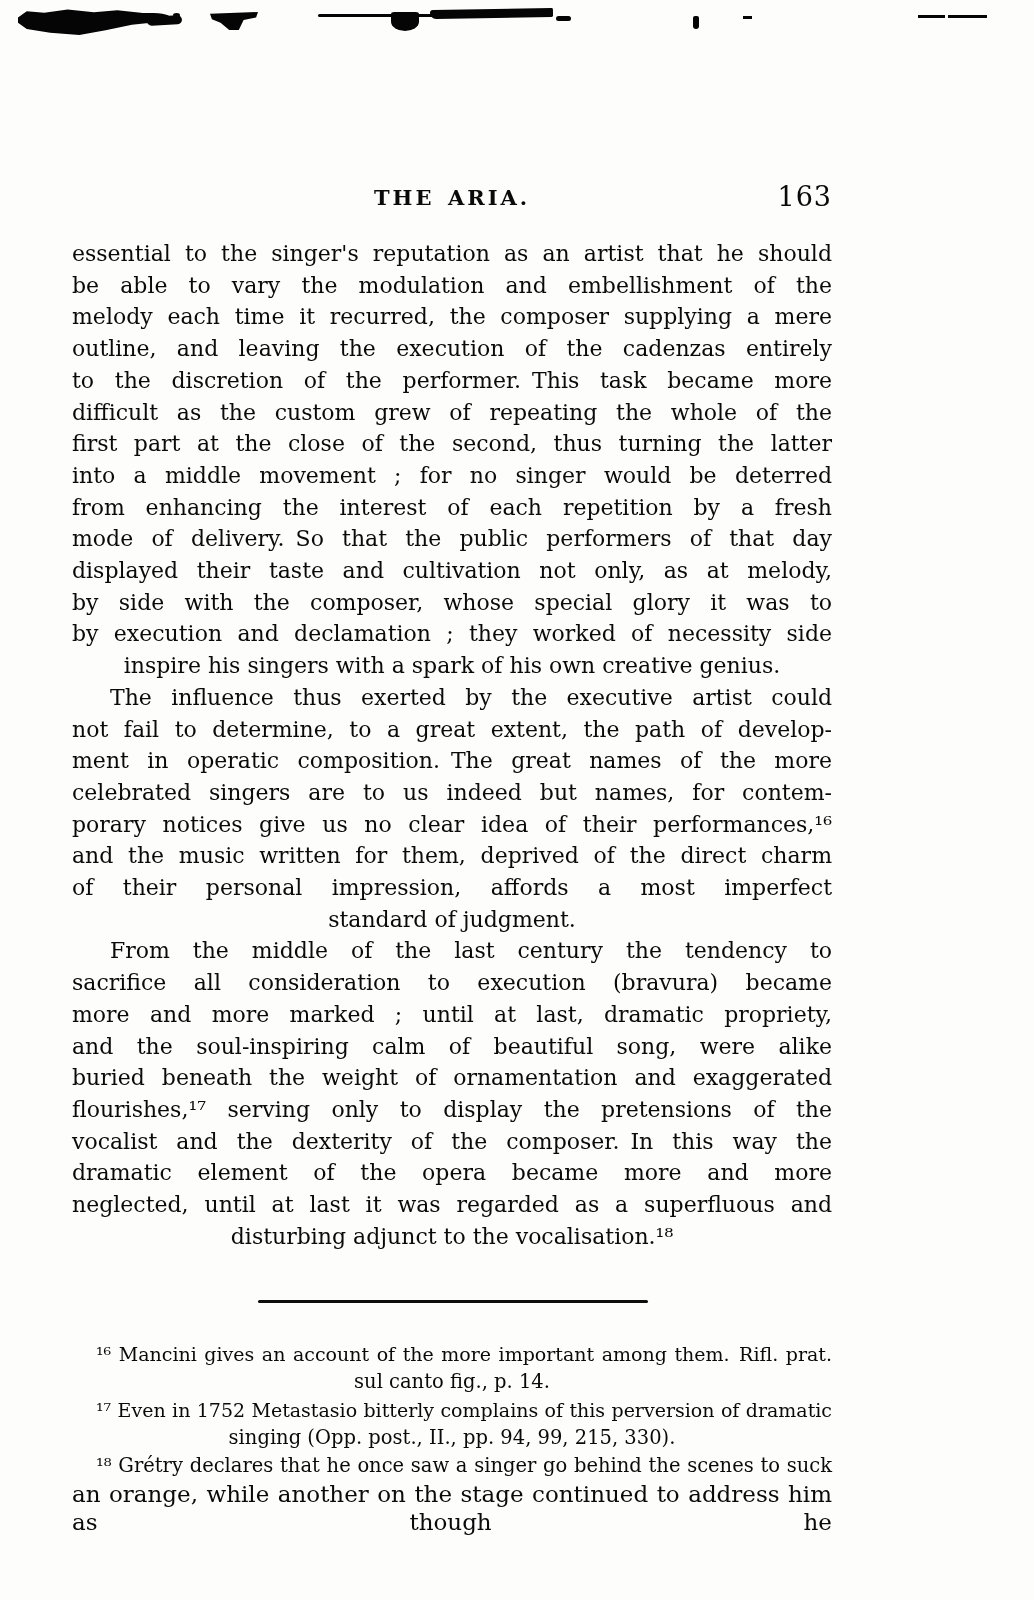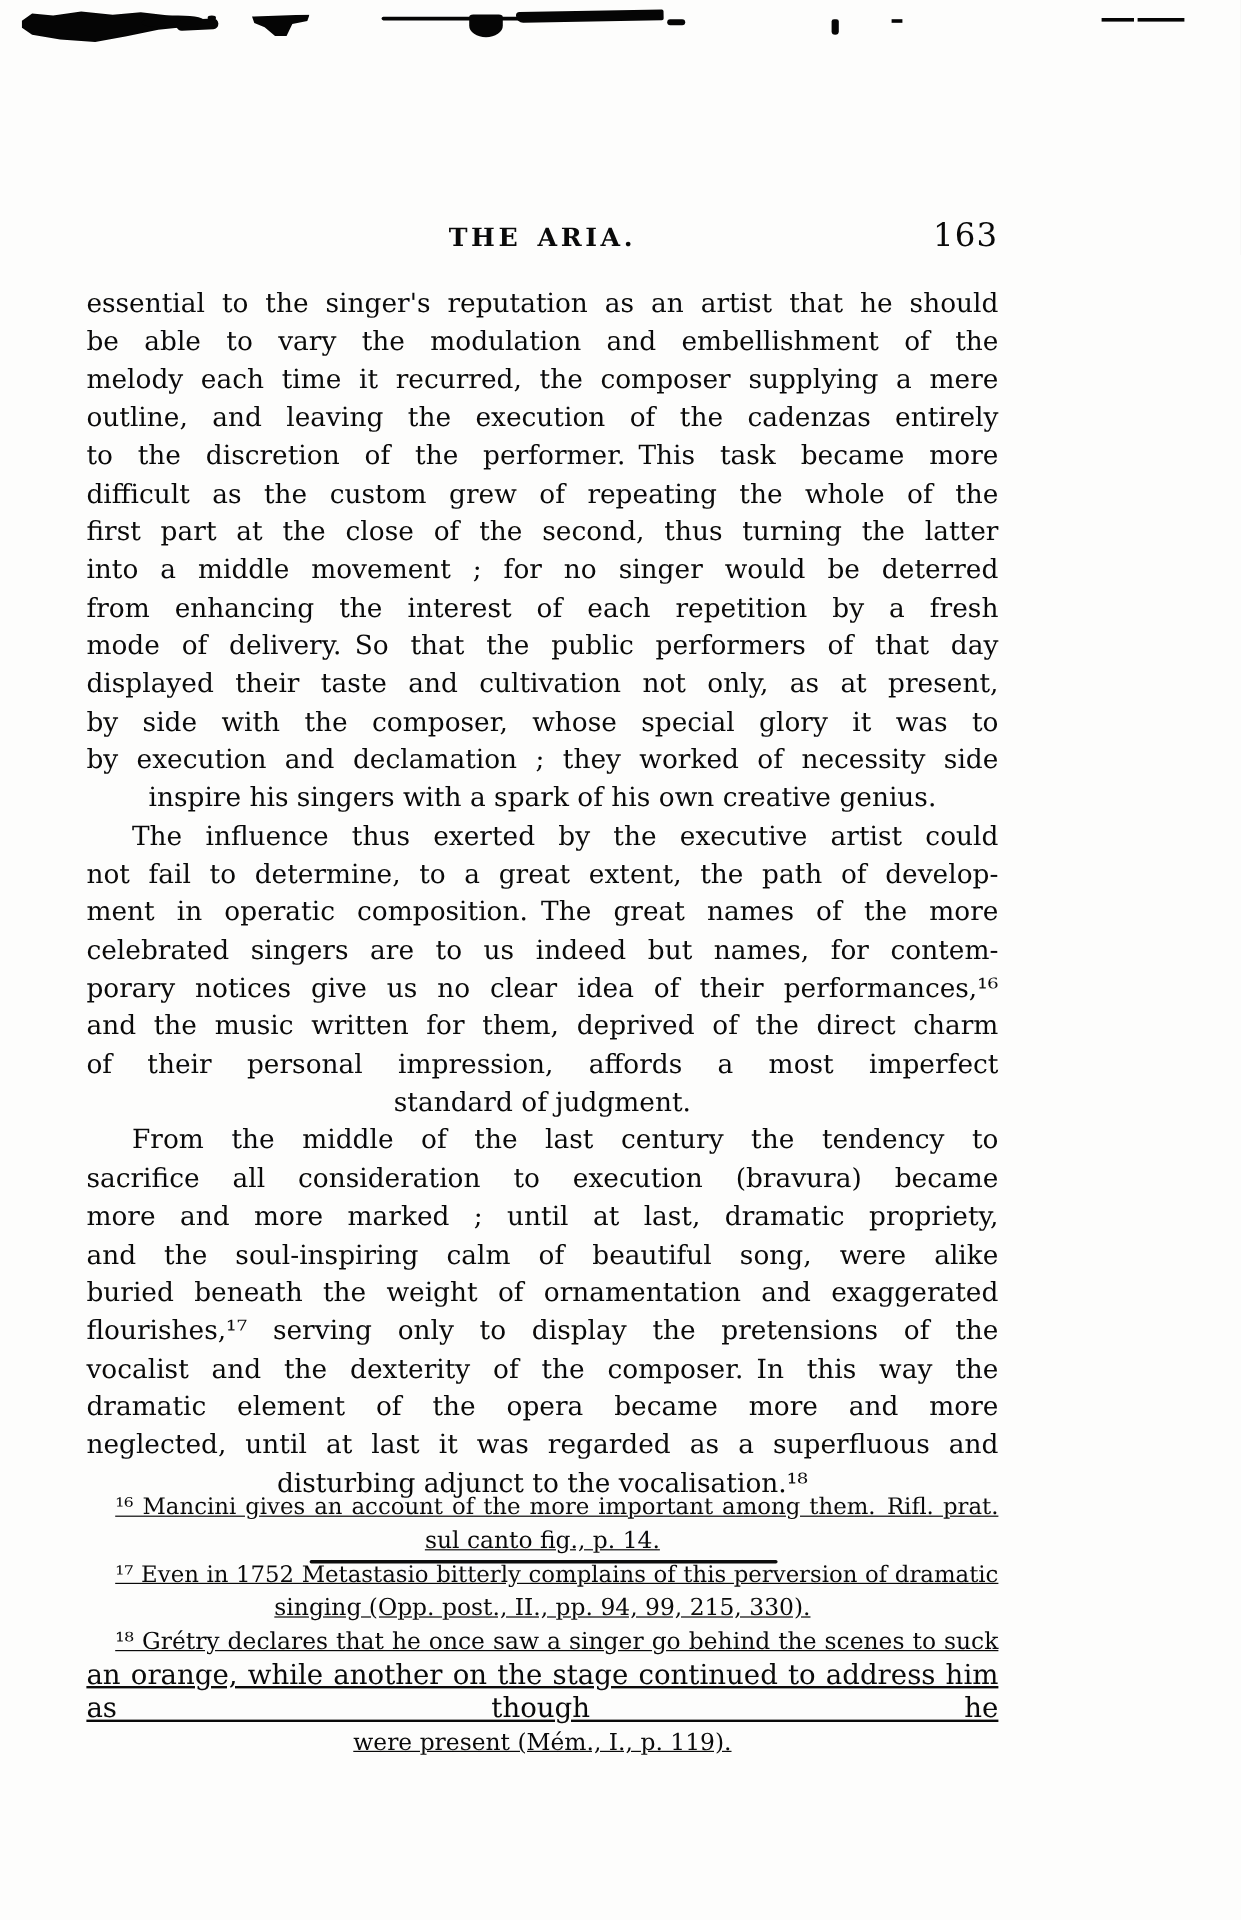--- a/index.html
+++ b/index.html
@@ -58,22 +58,22 @@
   .line { text-align:center; }
   .line.just { text-align:justify; text-align-last:justify; }
   .line.indent { text-indent:38px; }
 
   
   .footnote-rule {
     position:absolute; left:258px; top:1300px; width:390px; height:3px;
     background:#0d0d0d; border-radius:2px;
   }
   .footnotes {
-    position:absolute; left:72px; top:1242px; width:760px;
-    font-size:19.5px; line-height:28px;text-decoration:underline;
+    position:absolute; left:72px; top:1340px; width:760px;
+    font-size:19.5px; line-height:28px;
   }
   .footnotes .line.indent { text-indent:24px; }
 </style>
 </head>
 <body>
 
 <div class="page">
 
   <div>
     <div class="art blob-big"></div>
@@ -100,21 +100,21 @@
       <div class="line just">essential to the singer's reputation as an artist that he should</div>
       <div class="line just">be able to vary the modulation and embellishment of the</div>
       <div class="line just">melody each time it recurred, the composer supplying a mere</div>
       <div class="line just">outline, and leaving the execution of the cadenzas entirely</div>
       <div class="line just">to the discretion of the performer. This task became more</div>
       <div class="line just">difficult as the custom grew of repeating the whole of the</div>
       <div class="line just">first part at the close of the second, thus turning the latter</div>
       <div class="line just">into a middle movement ; for no singer would be deterred</div>
       <div class="line just">from enhancing the interest of each repetition by a fresh</div>
       <div class="line just">mode of delivery. So that the public performers of that day</div>
-      <div class="line just">displayed their taste and cultivation not only, as at present,</div>
+      <div class="line just">displayed their taste and cultivation not only, as at melody,</div>
       <div class="line just">by side with the composer, whose special glory it was to</div>
       <div class="line just">by execution and declamation ; they worked of necessity side</div>
       <div class="line">inspire his singers with a spark of his own creative genius.</div>
       <div class="line just indent">The influence thus exerted by the executive artist could</div>
       <div class="line just">not fail to determine, to a great extent, the path of develop-</div>
       <div class="line just">ment in operatic composition. The great names of the more</div>
       <div class="line just">celebrated singers are to us indeed but names, for contem-</div>
       <div class="line just">porary notices give us no clear idea of their performances,¹⁶</div>
       <div class="line just">and the music written for them, deprived of the direct charm</div>
       <div class="line just">of their personal impression, affords a most imperfect</div>
@@ -133,16 +133,15 @@
 
   <div class="footnote-rule"></div>
 
   <div class="footnotes">
       <div class="line just indent" style="font-size: 19px;">¹⁶ Mancini gives an account of the more important among them. Rifl. prat.</div>
       <div class="line">sul canto fig., p. 14.</div>
       <div class="line just indent" style="font-size: 19px;">¹⁷ Even in 1752 Metastasio bitterly complains of this perversion of dramatic</div>
       <div class="line">singing (Opp. post., II., pp. 94, 99, 215, 330).</div>
       <div class="line just indent">¹⁸ Grétry declares that he once saw a singer go behind the scenes to suck</div>
       <div class="line just" style="font-size: 23px;">an orange, while another on the stage continued to address him as though he</div>
-      <div class="line">were present (Mém., I., p. 119).</div>
     </div>
 
 </div>
 
 </body></html>

